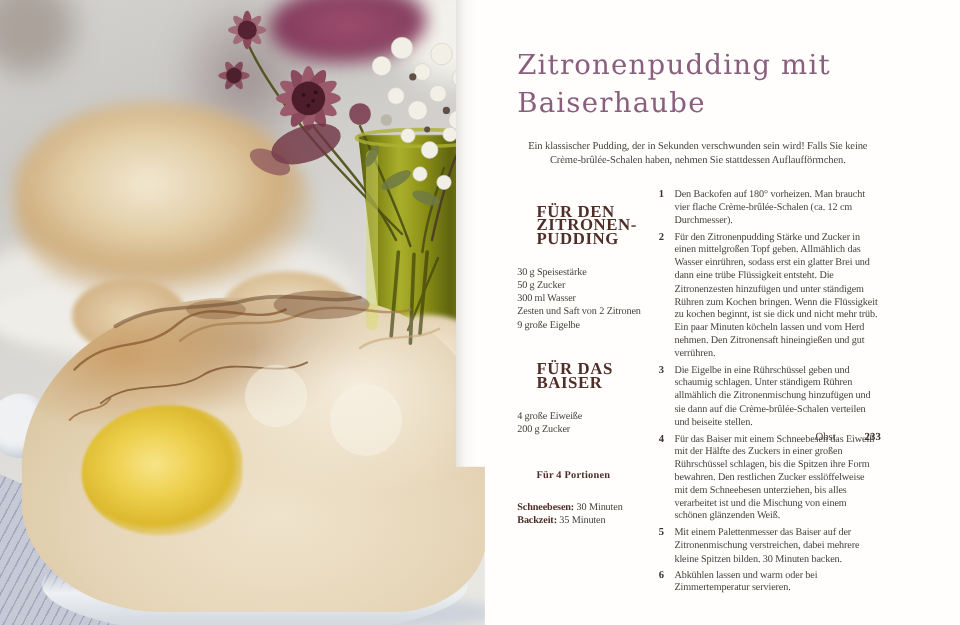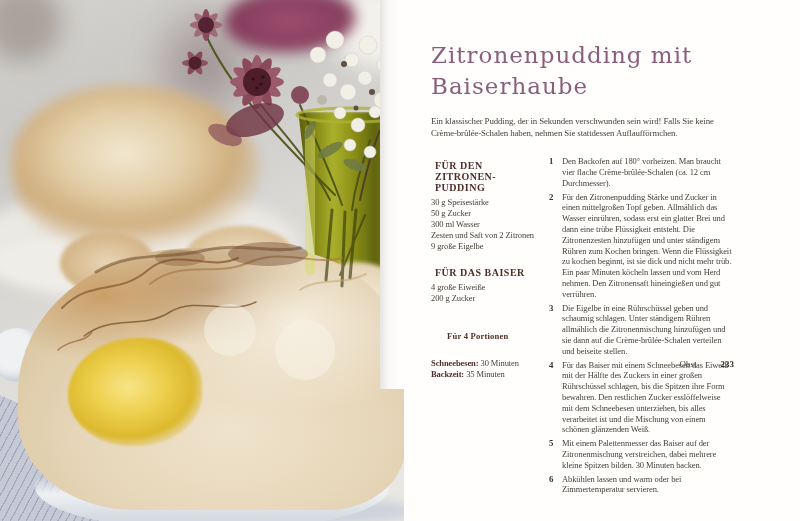--- a/index.html
+++ b/index.html
@@ -56,24 +56,24 @@
     background:radial-gradient(62% 60% at 45% 45%,#f7e488 0%,#eed04e 42%,#dcb92e 78%,rgba(220,185,46,0) 100%);
     filter:blur(1px);}
   .photo-svg{position:absolute;left:0;top:0;}
 
   
   .text-page{position:absolute;left:380px;top:0;width:396px;height:389px;box-sizing:border-box;
     padding:40px 44px 0 51px;
     background:linear-gradient(to right,#e6e4e1 0px,#f9f8f6 8px,#fffefd 18px);}
   .title{margin:0 0 14px 0;font-family:"DejaVu Serif",serif;font-weight:normal;
     font-size:23px;line-height:31px;letter-spacing:1px;color:#8a5f7d;}
-  .intro{margin:0;font-size:8.8px;line-height:11.6px;letter-spacing:-.1px;color:#46423c;}
+  .intro{margin:0;font-size:8.8px;line-height:11.6px;letter-spacing:-.1px;color:#46423c;text-align:center;}
   .columns{display:flex;margin-top:17px;}
   .col-ing{width:118px;flex:none;}
-  .ing-heading{margin:4px;font-size:10px;line-height:11px;font-weight:bold;
+  .ing-heading{margin:16px;font-size:14px;line-height:11px;font-weight:bold;
     letter-spacing:.5px;color:#4f2e28;}
   .ing-line{margin:0;font-size:8.5px;line-height:10.9px;letter-spacing:-.1px;color:#46423c;}
   .gap{height:11px;}
   .ing-meta{margin:0;font-size:8.5px;line-height:11px;letter-spacing:-.1px;color:#46423c;}
   .ing-meta b,.ing-servings{color:#4f2e28;}
   .ing-servings{margin:16px;font-size:8.6px;line-height:11px;font-weight:bold;letter-spacing:.2px;}
   .col-steps{flex:1;}
   .step{display:flex;margin-bottom:3px;}
   .step-num{width:13px;flex:none;font-weight:bold;font-size:8.8px;line-height:10.8px;color:#3c332c;}
   .step-text{font-size:8.5px;line-height:10.8px;letter-spacing:-.1px;color:#46423c;}

